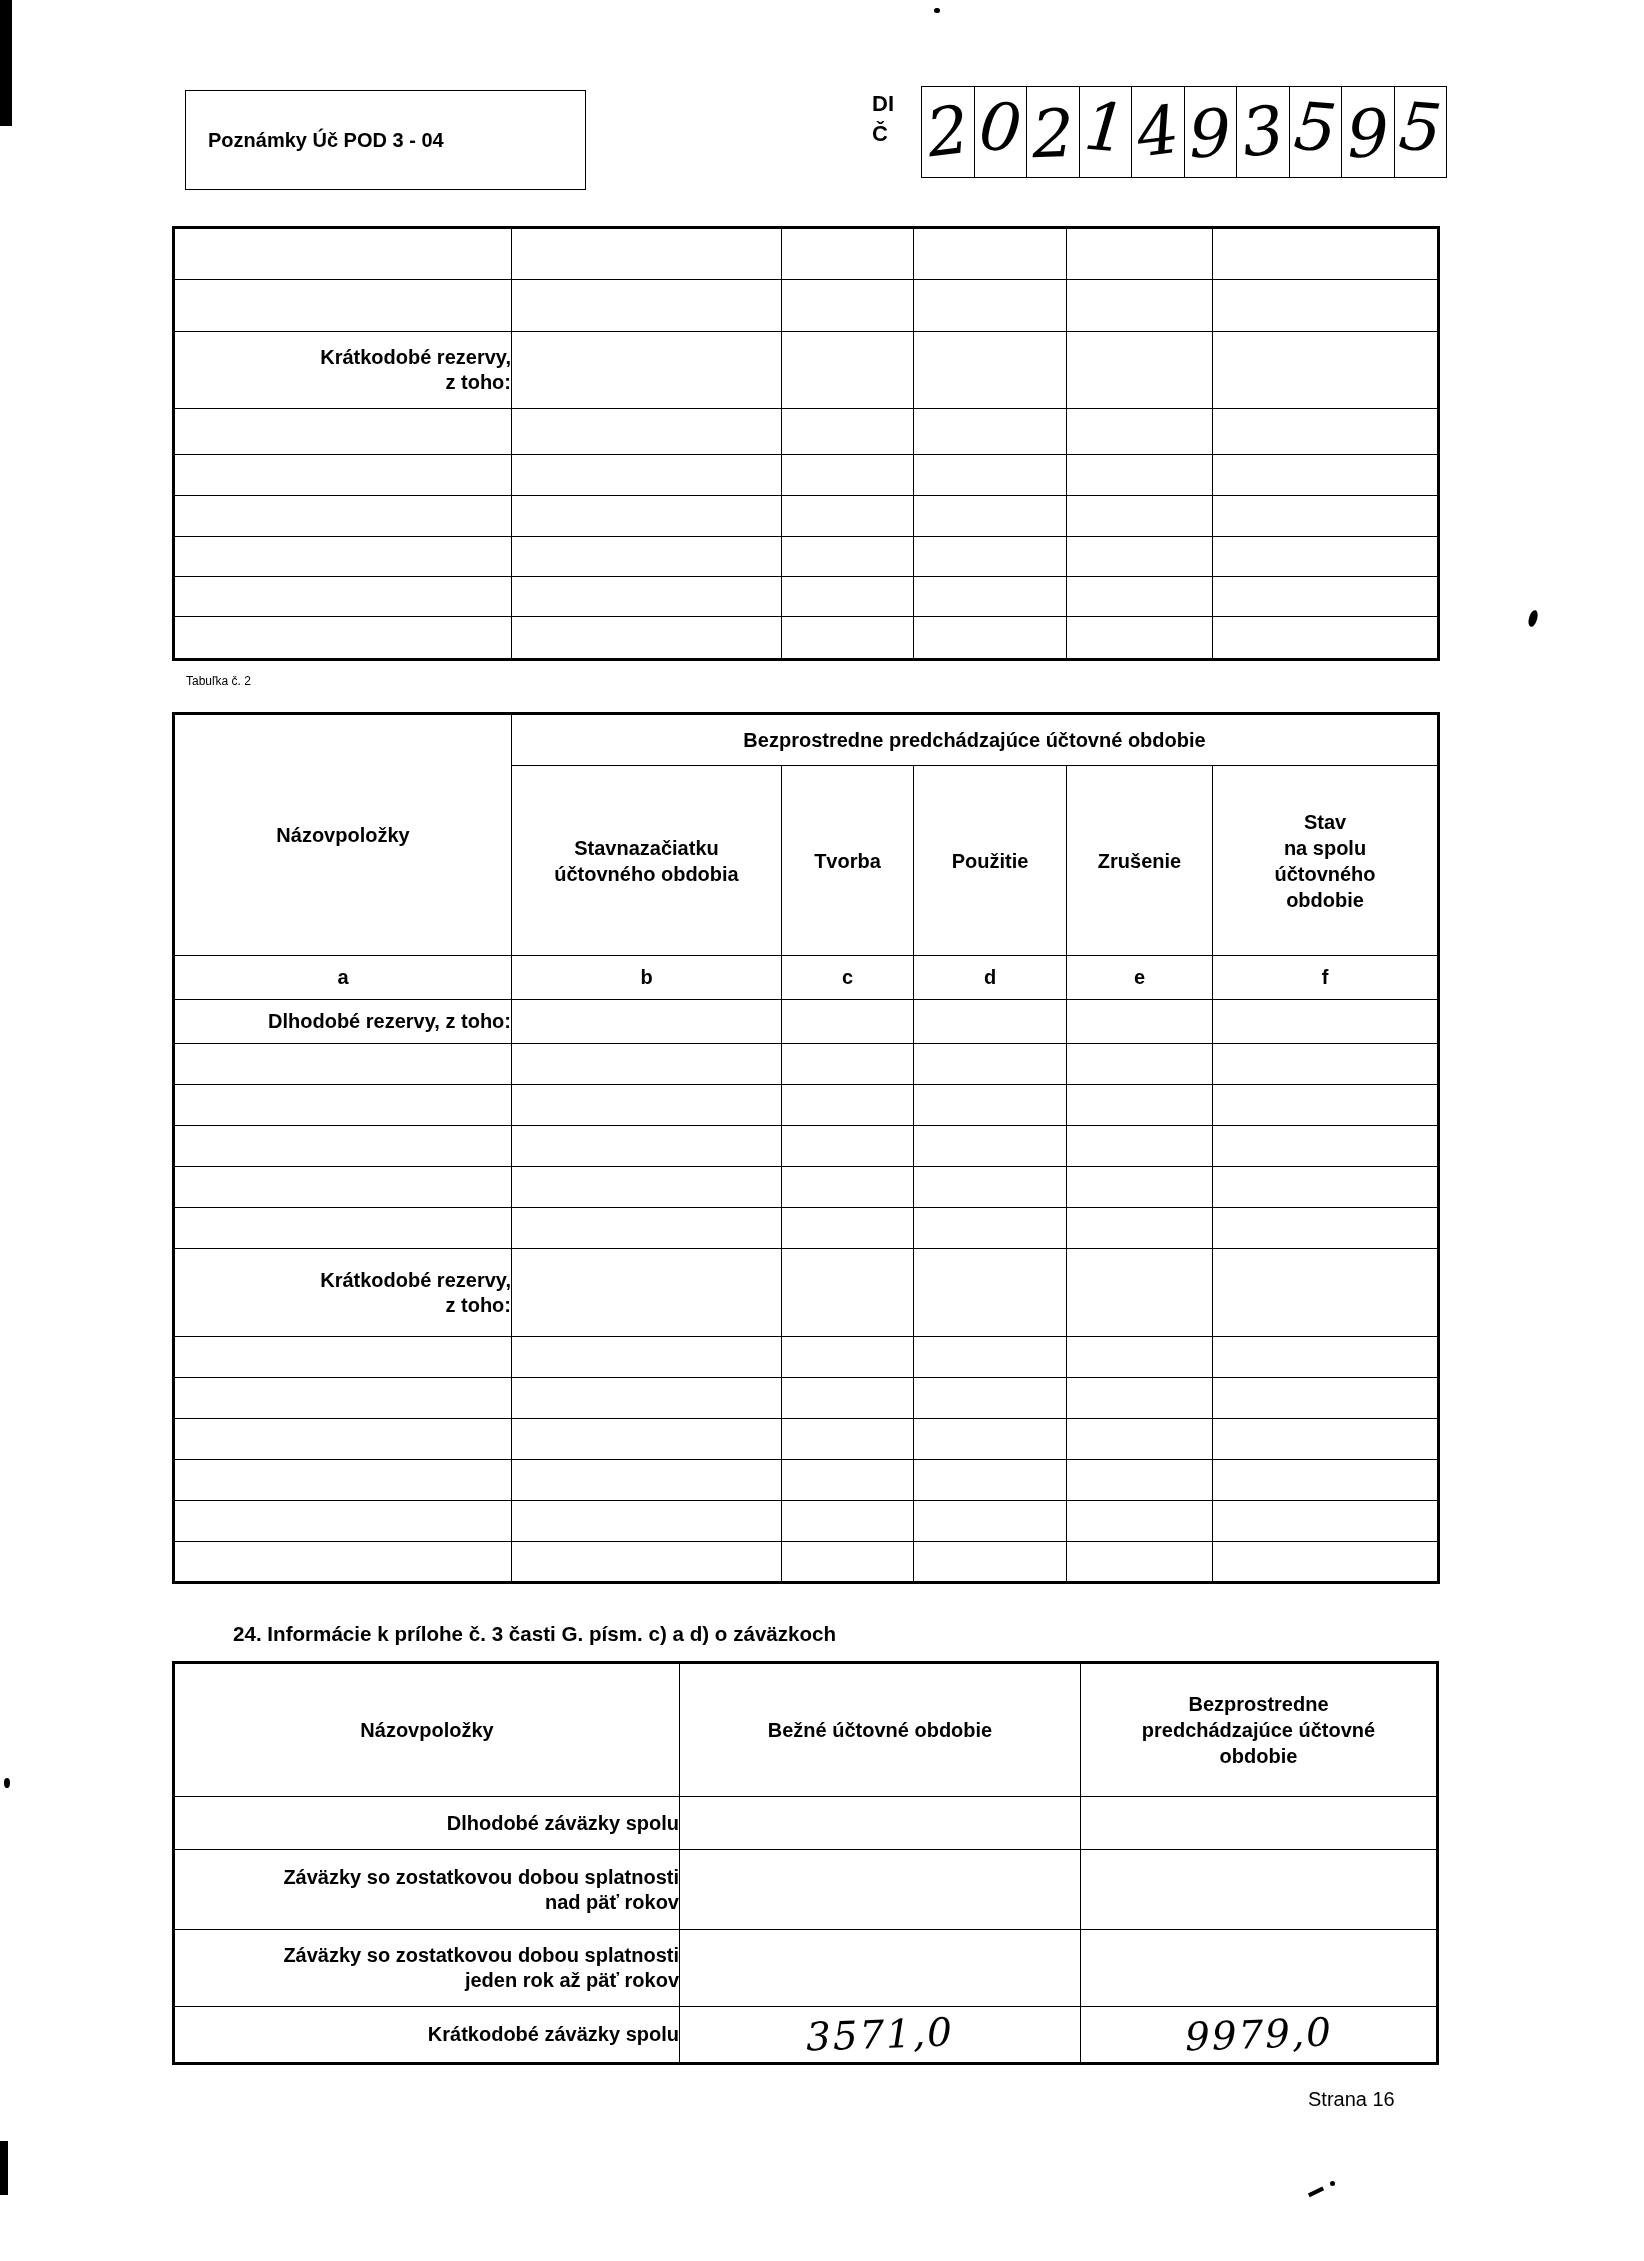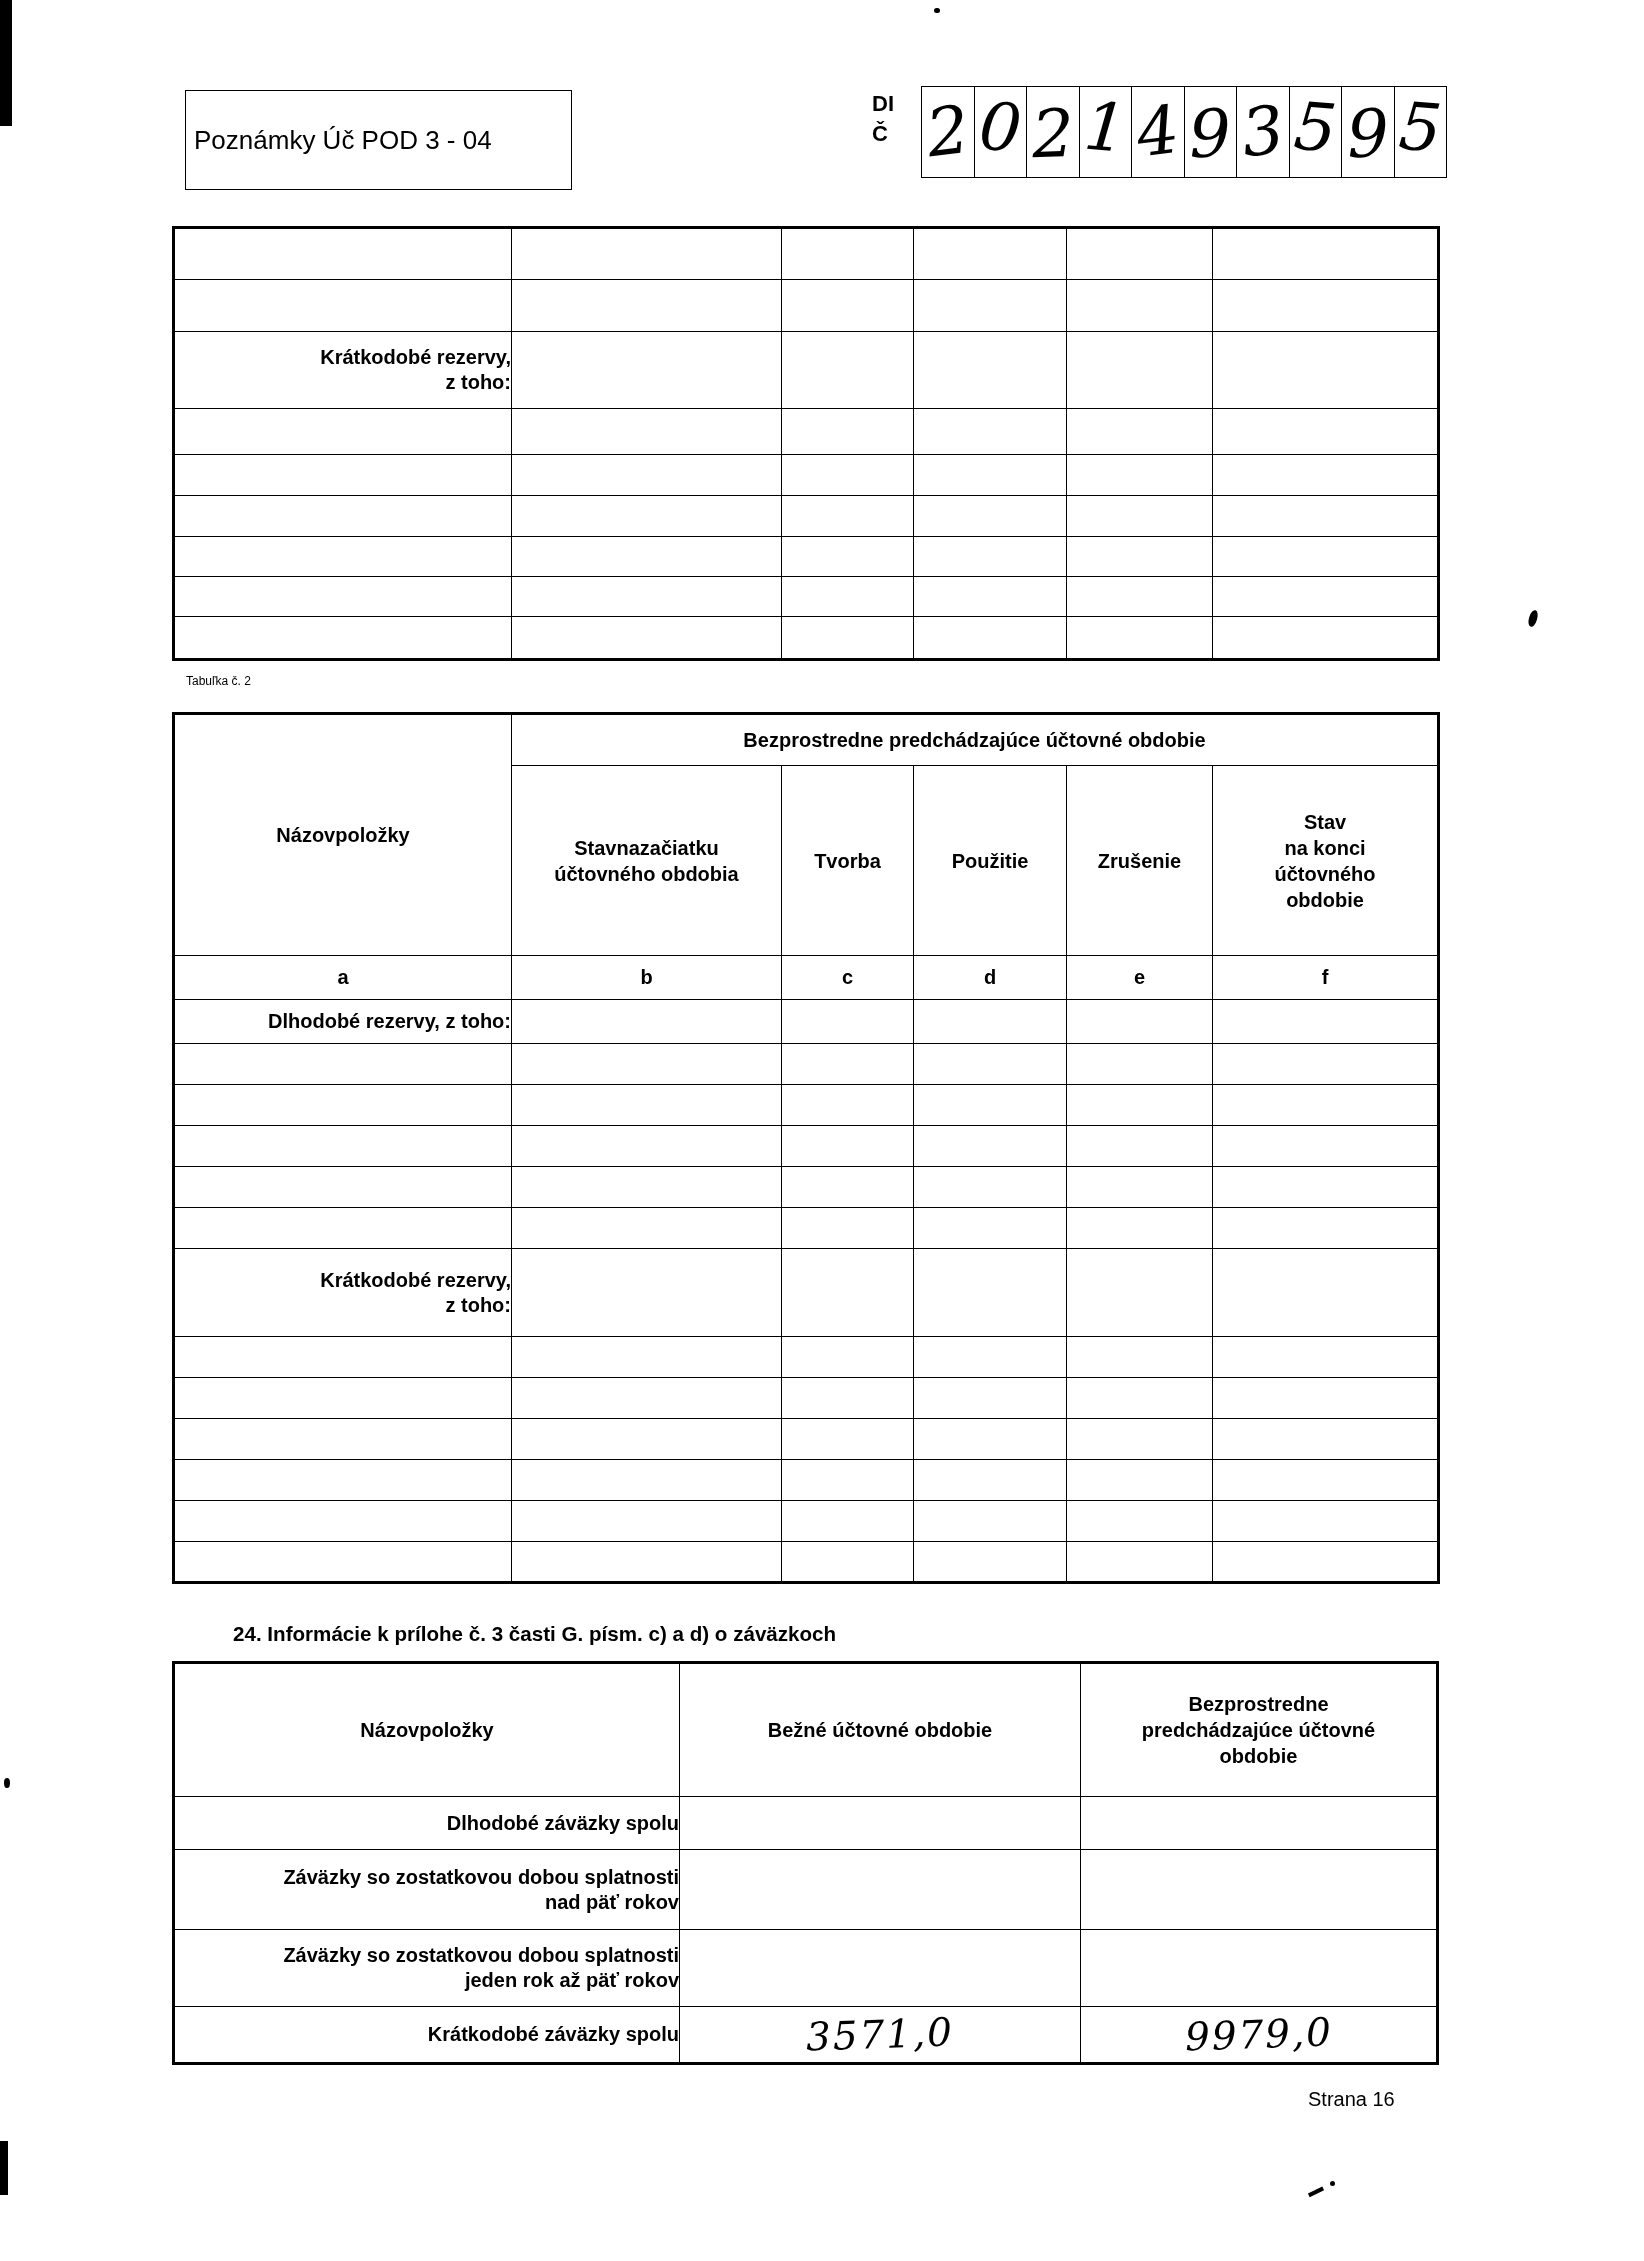--- a/index.html
+++ b/index.html
@@ -12,22 +12,22 @@
     overflow: hidden;
   }
   .page { position: absolute; inset: 0; background: #fff; }
 
   
   .form-id-box {
     position: absolute; left: 185px; top: 90px;
     width: 377px; height: 98px;
     border: 1.9px solid #000;
     display: flex; align-items: center;
-    padding-left: 8px;
-    font-size: 26px; font-weight: 400;
+    padding-left: 22px;
+    font-size: 20px; font-weight: 700;
   }
 
   
   .dic-label {
     position: absolute; left: 872px; top: 89px;
     font-size: 22px; font-weight: 600; line-height: 1.35;
   }
   .dic-boxes {
     position: absolute; left: 921px; top: 86px;
     width: 524px; height: 90px;
@@ -249,21 +249,21 @@
       <tr style="height:190px">
         <td class="hdr">
           <span class="bl">Stavnazačiatku</span>
           <span class="bl">účtovného obdobia</span>
         </td>
         <td class="hdr">Tvorba</td>
         <td class="hdr">Použitie</td>
         <td class="hdr">Zrušenie</td>
         <td class="hdr">
           <span class="bl">Stav</span>
-          <span class="bl">na konci</span>
+          <span class="bl">na spolu</span>
           <span class="bl">účtovného</span>
           <span class="bl">obdobie</span>
         </td>
       </tr>
       <tr class="letters" style="height:44px">
         <td>a</td>
         <td>b</td>
         <td>c</td>
         <td>d</td>
         <td>e</td>

